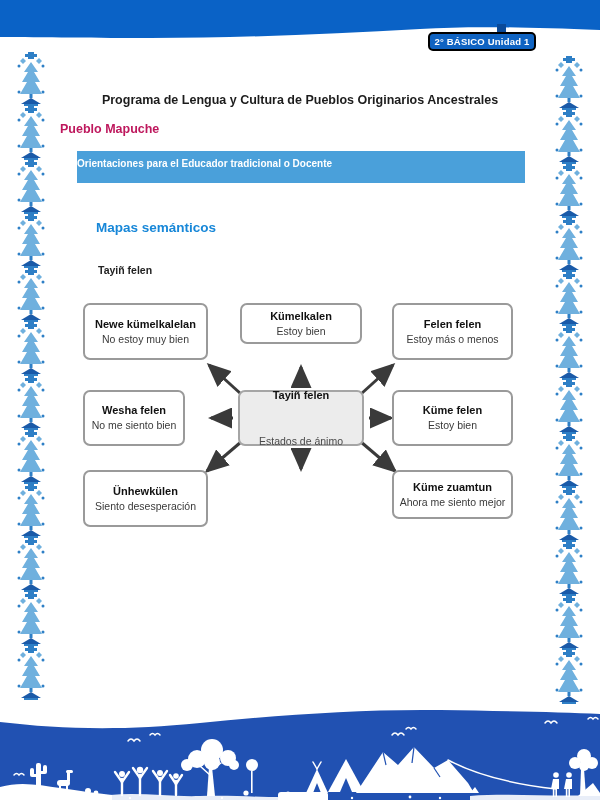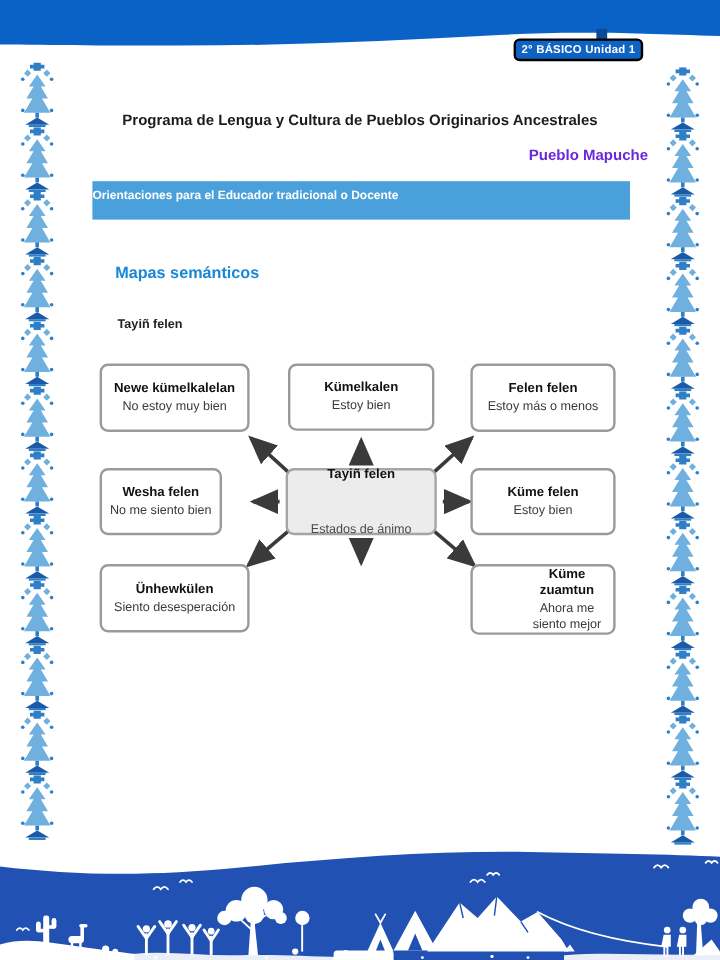--- a/index.html
+++ b/index.html
@@ -18,50 +18,50 @@
     display:flex;align-items:center;justify-content:center;box-sizing:border-box;
     letter-spacing:.2px;
   }
   
   .strip{position:absolute;width:32px;height:656px;}
   .strip.left{left:15px;top:48px;}
   .strip.right{left:553px;top:52px;}
   
   .title-line1{position:absolute;top:93px;left:60px;right:60px;text-align:center;
     font-size:12.5px;font-weight:bold;color:#1c1c1c;}
-  .title-line2{position:absolute;top:122px;left:60px;right:60px;text-align:right;
-    font-size:12.5px;font-weight:bold;color:#6d28d9;}
+  .title-line2{position:absolute;top:122px;left:60px;right:60px;text-align:left;
+    font-size:12.5px;font-weight:bold;color:#be185d;}
   .banner{position:absolute;left:77px;top:151px;width:448px;height:32px;background:#4aa0da;
     box-sizing:border-box;padding-top:7px;text-align:left;
     color:#ffffff;font-size:10px;font-weight:bold;}
   .section-heading{position:absolute;left:96px;top:220px;
     font-size:13.5px;font-weight:bold;color:#1787d8;}
   .diagram-label{position:absolute;left:98px;top:264px;
     font-size:10.5px;font-weight:bold;color:#222222;}
   
   .diagram{position:absolute;left:83px;top:303px;width:430px;height:225px;}
   .arrows{position:absolute;left:0;top:0;width:430px;height:225px;pointer-events:none;}
   .node{
     position:absolute;border:2.5px solid #9a9a9a;border-radius:7px;background:#ffffff;
     display:flex;flex-direction:column;justify-content:center;align-items:center;
     text-align:center;box-sizing:border-box;padding:2px 4px;
   }
   .node .t{font-size:11px;font-weight:bold;color:#111111;line-height:1.25;}
   .node .s{font-size:10.5px;color:#3a3a3a;line-height:1.2;margin-top:1px;}
   .node.center{background:#ececec;border-color:#a5a5a5;}
   .node.center .s{color:#4a4a4a;margin-top:32px;}
   .n0{left:0;top:0;width:125px;height:57px;}
-  .n1{left:157px;top:0;width:122px;height:56px;}
+  .n1{left:157px;top:0;width:122px;height:41px;}
   .n2{left:309px;top:0;width:121px;height:57px;}
   .n3{left:0;top:87px;width:102px;height:56px;}
   .nc{left:155px;top:87px;width:126px;height:56px;}
   .n4{left:309px;top:87px;width:121px;height:56px;}
   .n5{left:0;top:167px;width:125px;height:57px;}
   .n6{left:157px;top:167px;width:122px;height:57px;}
-  .n7{left:309px;top:167px;width:121px;height:59px;padding-left:44px;}
+  .n7{left:309px;top:167px;width:121px;height:49px;}
   
   .footer-art{position:absolute;left:0;bottom:0;width:600px;height:95px;}
   .page-tab{position:absolute;left:278px;bottom:0;width:50px;height:8px;background:#ffffff;
     border-radius:3px 3px 0 0;}
 </style>
 </head>
 <body>
 
 <svg width="0" height="0" style="position:absolute" aria-hidden="true">
   <defs>

